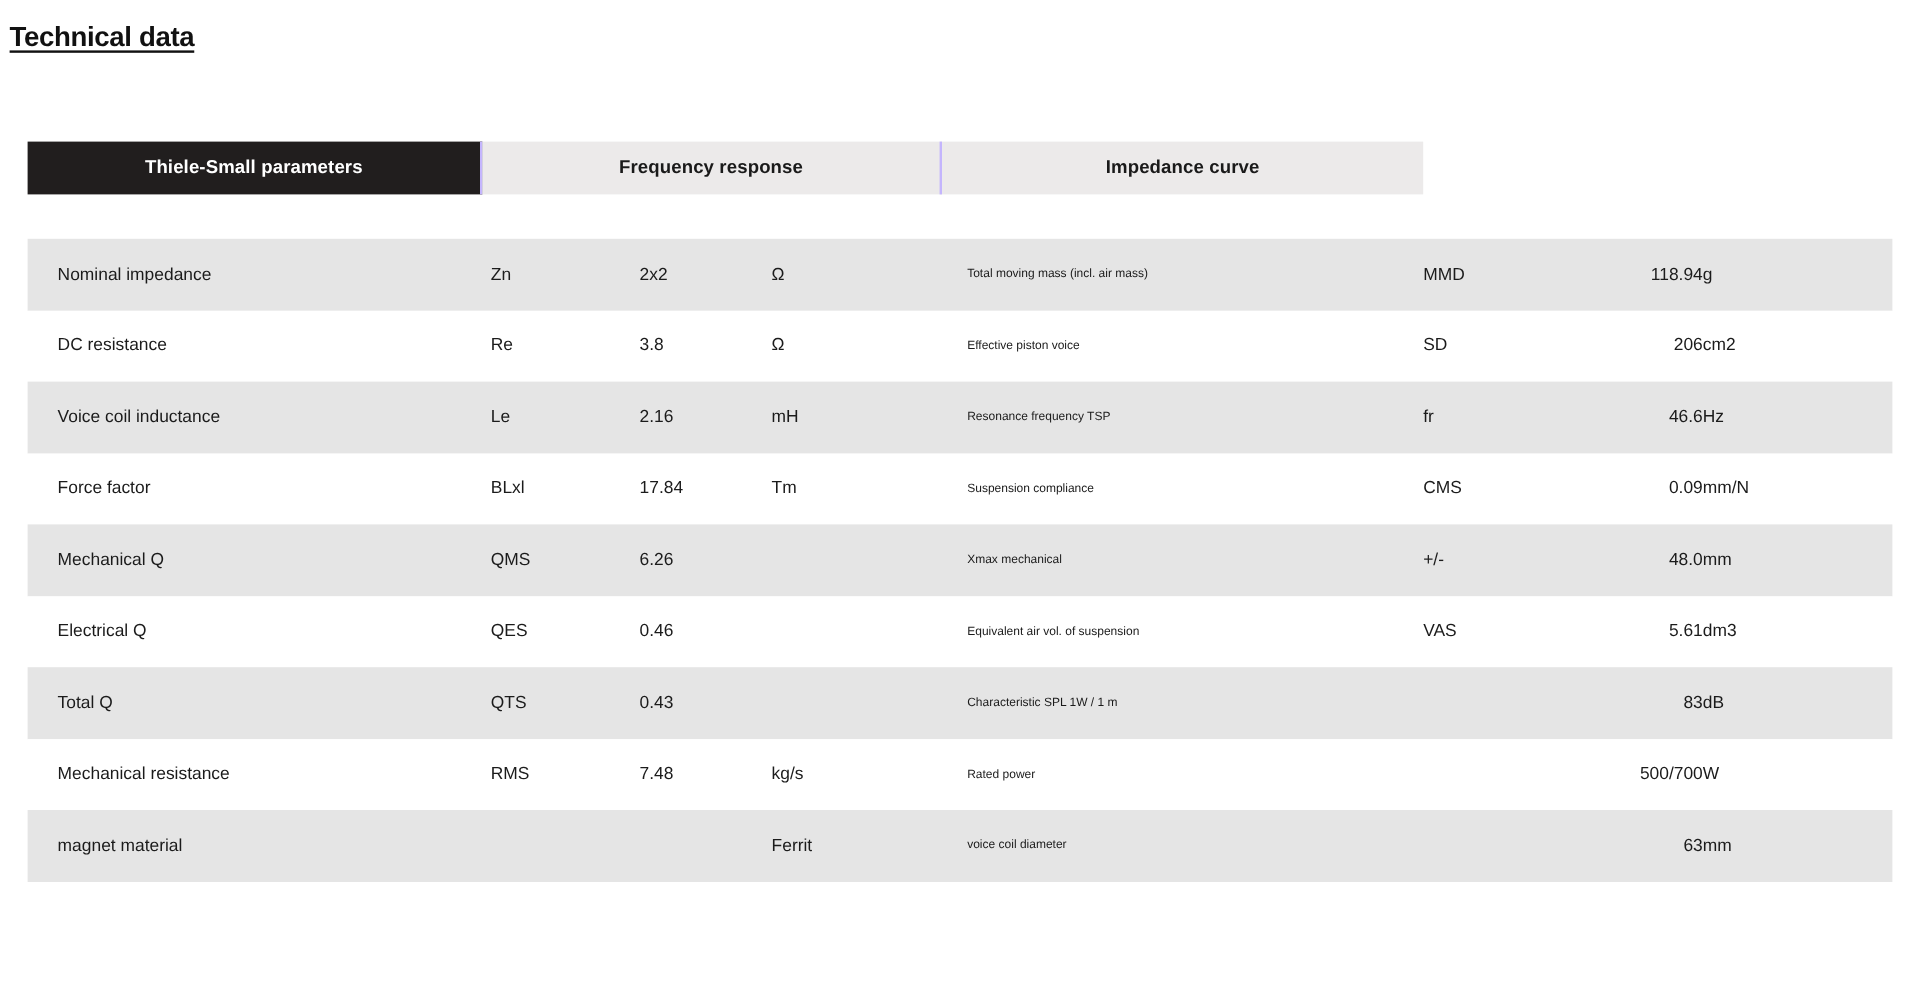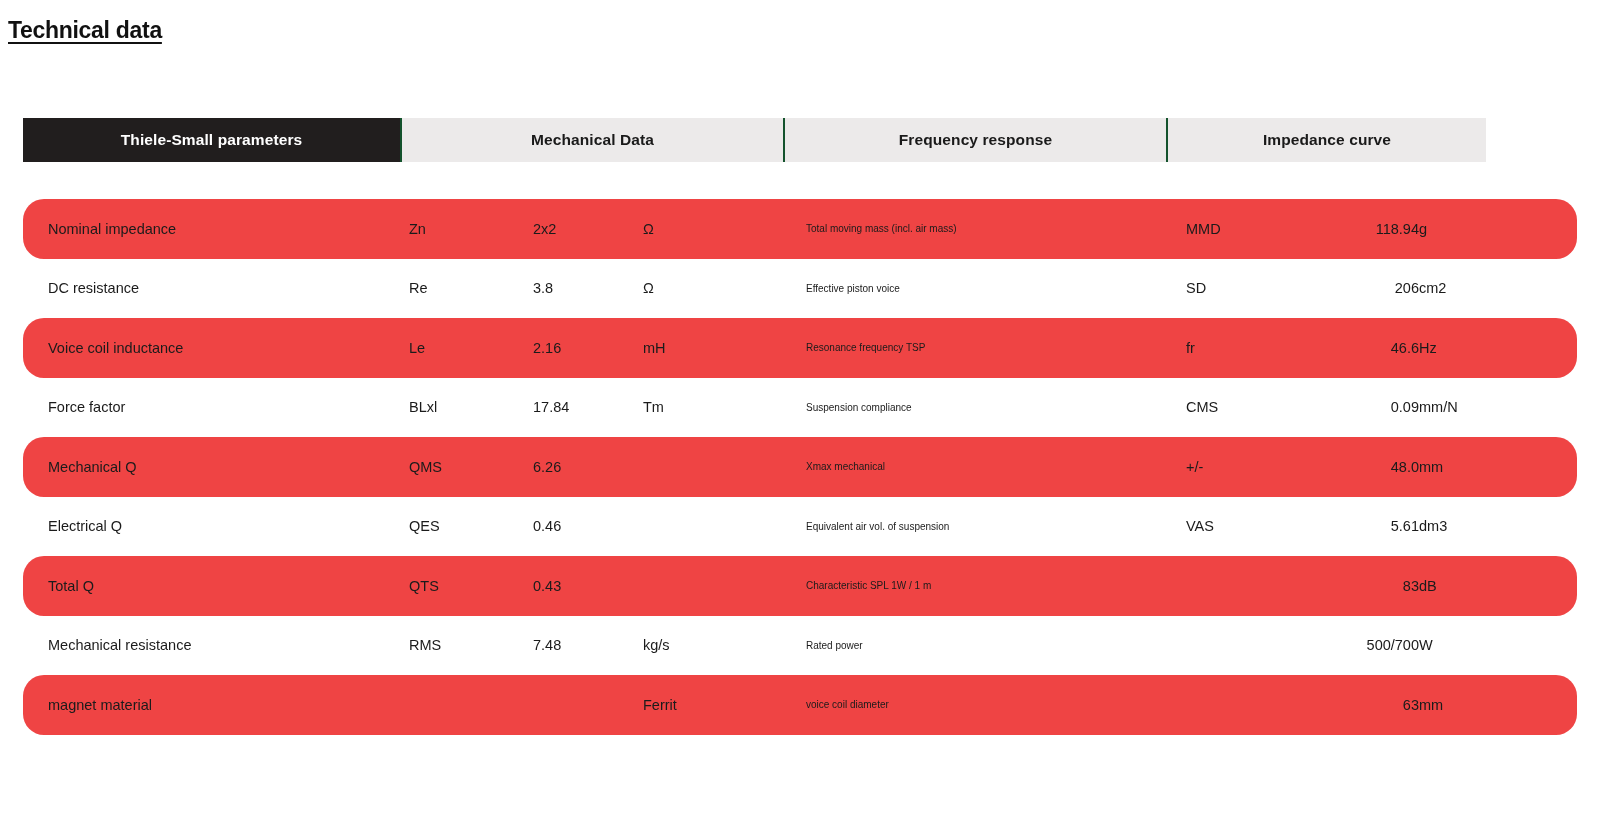--- a/index.html
+++ b/index.html
@@ -40,65 +40,64 @@
   .tab {
     height: 44px;
     display: flex;
     align-items: center;
     justify-content: center;
     font-size: 15.5px;
     font-weight: bold;
     letter-spacing: 0.1px;
     background: #eceaea;
     color: #1a1a1a;
-    border-right: 2px solid #14532d;
+    border-right: 2px solid #c4b5fd;
   }
   .tab:last-child { border-right: none; }
   .tab.active {
     background: #211e1e;
     color: #ffffff;
   }
   .tab-w0 { width: 379px; }
   .tab-w1 { width: 383px; }
   .tab-w2 { width: 383px; }
-  .tab-w3 { width: 318px; }
+  .tab-w3 { width: 401px; }
 
   #table {
     position: absolute;
     top: 199px;
     left: 23px;
     width: 1554px;
   }
   .row {
     display: flex;
     height: 59.5px;
     align-items: center;
     background: #ffffff;
   }
-  .row.alt { background: #ef4444; border-radius: 21px; }
+  .row.alt { background: #e5e5e5; }
 
   .c-label   { width: 386px; padding-left: 25px; font-size: 14.5px; color: #1b1b1b; }
   .c-sym     { width: 124px; font-size: 14.5px; color: #1b1b1b; }
   .c-val     { width: 110px; font-size: 14.5px; color: #1b1b1b; }
   .c-unit    { width: 163px; font-size: 14.5px; color: #1b1b1b; }
   .c-label2  { width: 380px; font-size: 10px; color: #1b1b1b; }
   .c-sym2    { width: 113px; font-size: 14.5px; color: #1b1b1b; }
   .c-val2    { width: 120px; font-size: 14.5px; color: #1b1b1b; text-align: right; }
   .c-unit2   { width: 158px; font-size: 14.5px; color: #1b1b1b; }
 </style>
 </head>
 <body>
 
 <div id="page">
 
   <div id="page-title">Technical data</div>
 
   <div id="tabs">
     <div class="tab active tab-w0">Thiele-Small parameters</div>
-    <div class="tab tab-w1">Mechanical Data</div>
     <div class="tab tab-w2">Frequency response</div>
     <div class="tab tab-w3">Impedance curve</div>
   </div>
 
   <div id="table">
 
     <div class="row alt">
       <div class="c-label">Nominal impedance</div>
       <div class="c-sym">Zn</div>
       <div class="c-val">2x2</div>

